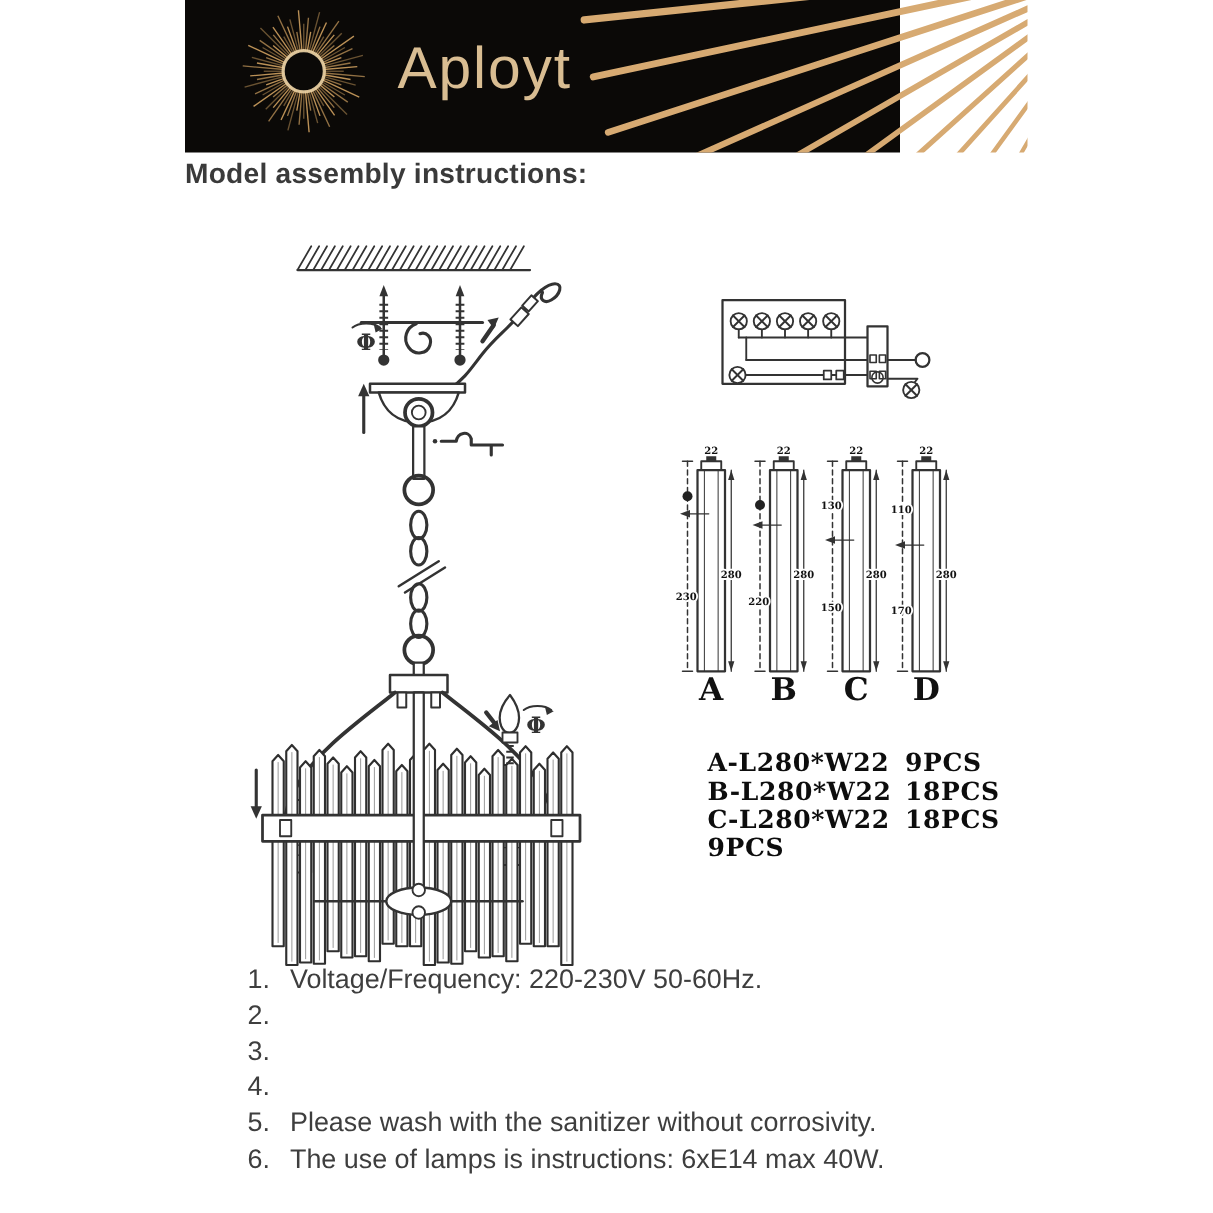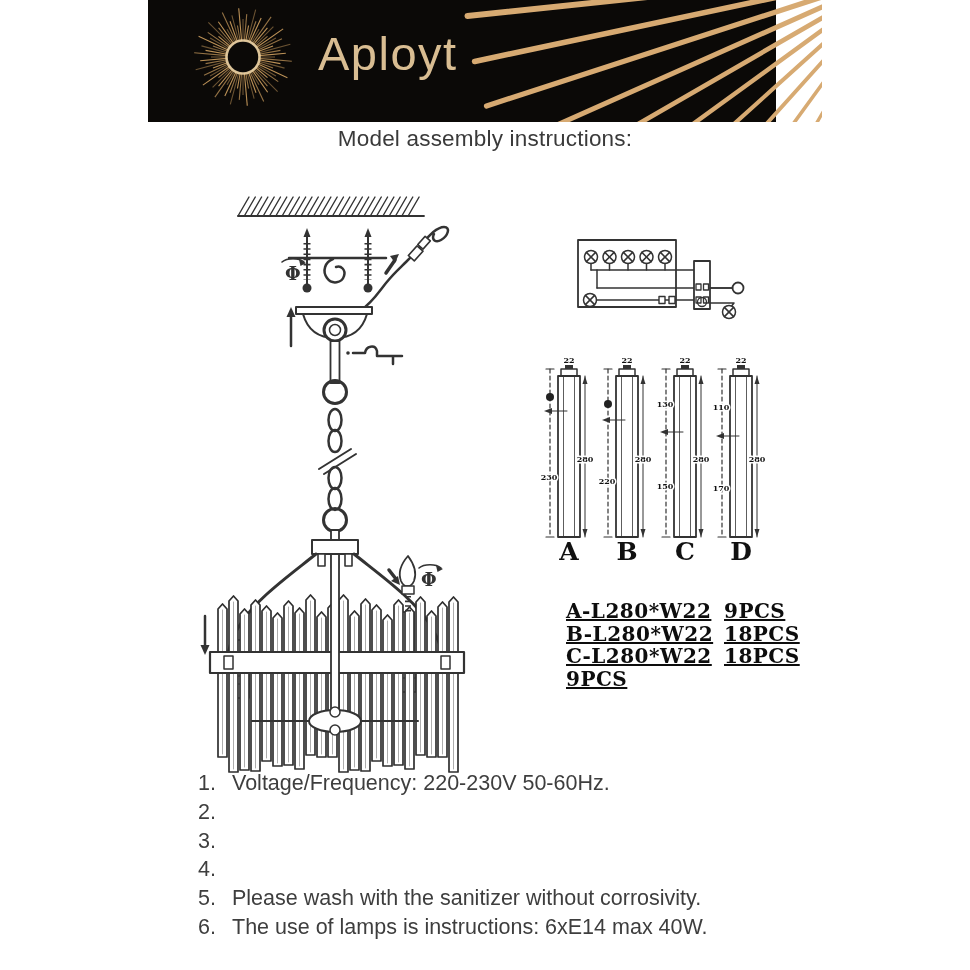--- a/index.html
+++ b/index.html
@@ -1,27 +1,27 @@
 <!DOCTYPE html>
 <html><head>
 <meta charset="utf-8">
 <style>
   html,body{margin:0;padding:0;background:#fff;}
   .page{position:relative;width:970px;height:970px;background:#ffffff;overflow:hidden;
         font-family:"Liberation Sans",sans-serif;}
-  .brand-band{position:absolute;left:148px;top:0;width:628px;height:122px;background:#0b0907;text-decoration:underline;}
+  .brand-band{position:absolute;left:148px;top:0;width:572px;height:122px;background:#0b0907;text-decoration:underline;}
   .band-art{position:absolute;left:0;top:0;width:674px;height:122px;display:block;}
   .wordmark{position:absolute;left:170px;top:26px;font-size:47px;font-weight:400;
             letter-spacing:1.5px;color:#d9bd92;font-family:"Liberation Sans",sans-serif;}
-  .title-block{position:absolute;left:148px;top:126px;width:674px;text-align:center;
-               color:#3a3a3a;font-size:22.5px;line-height:26.5px;letter-spacing:0.2px;}
+  .title-block{position:absolute;left:148px;top:126px;width:674px;text-align:left;
+               color:#3a3a3a;font-size:22.5px;line-height:26.5px;letter-spacing:0.2px;font-weight:bold;}
   .diagram-svg{position:absolute;left:148px;top:190px;width:674px;height:610px;display:block;}
   .parts-list{position:absolute;left:566px;top:599px;font-family:"DejaVu Serif",serif;
               font-weight:bold;font-size:20px;color:#0d0d0d;letter-spacing:0.5px;}
-  .part-row{display:flex;height:22.5px;text-decoration:underline;}
+  .part-row{display:flex;height:22.5px;align-items:center;}
   .part-code{width:158px;}
   .instructions{position:absolute;left:186px;top:769px;width:640px;color:#3e3e3e;}
   .instr-row{display:flex;font-size:21.5px;line-height:28.8px;}
   .instr-num{width:30px;text-align:right;margin-right:16px;flex:none;}
   svg text{font-family:"DejaVu Serif",serif;}
 </style>
 </head>
 <body>
 
 <div class="page">

